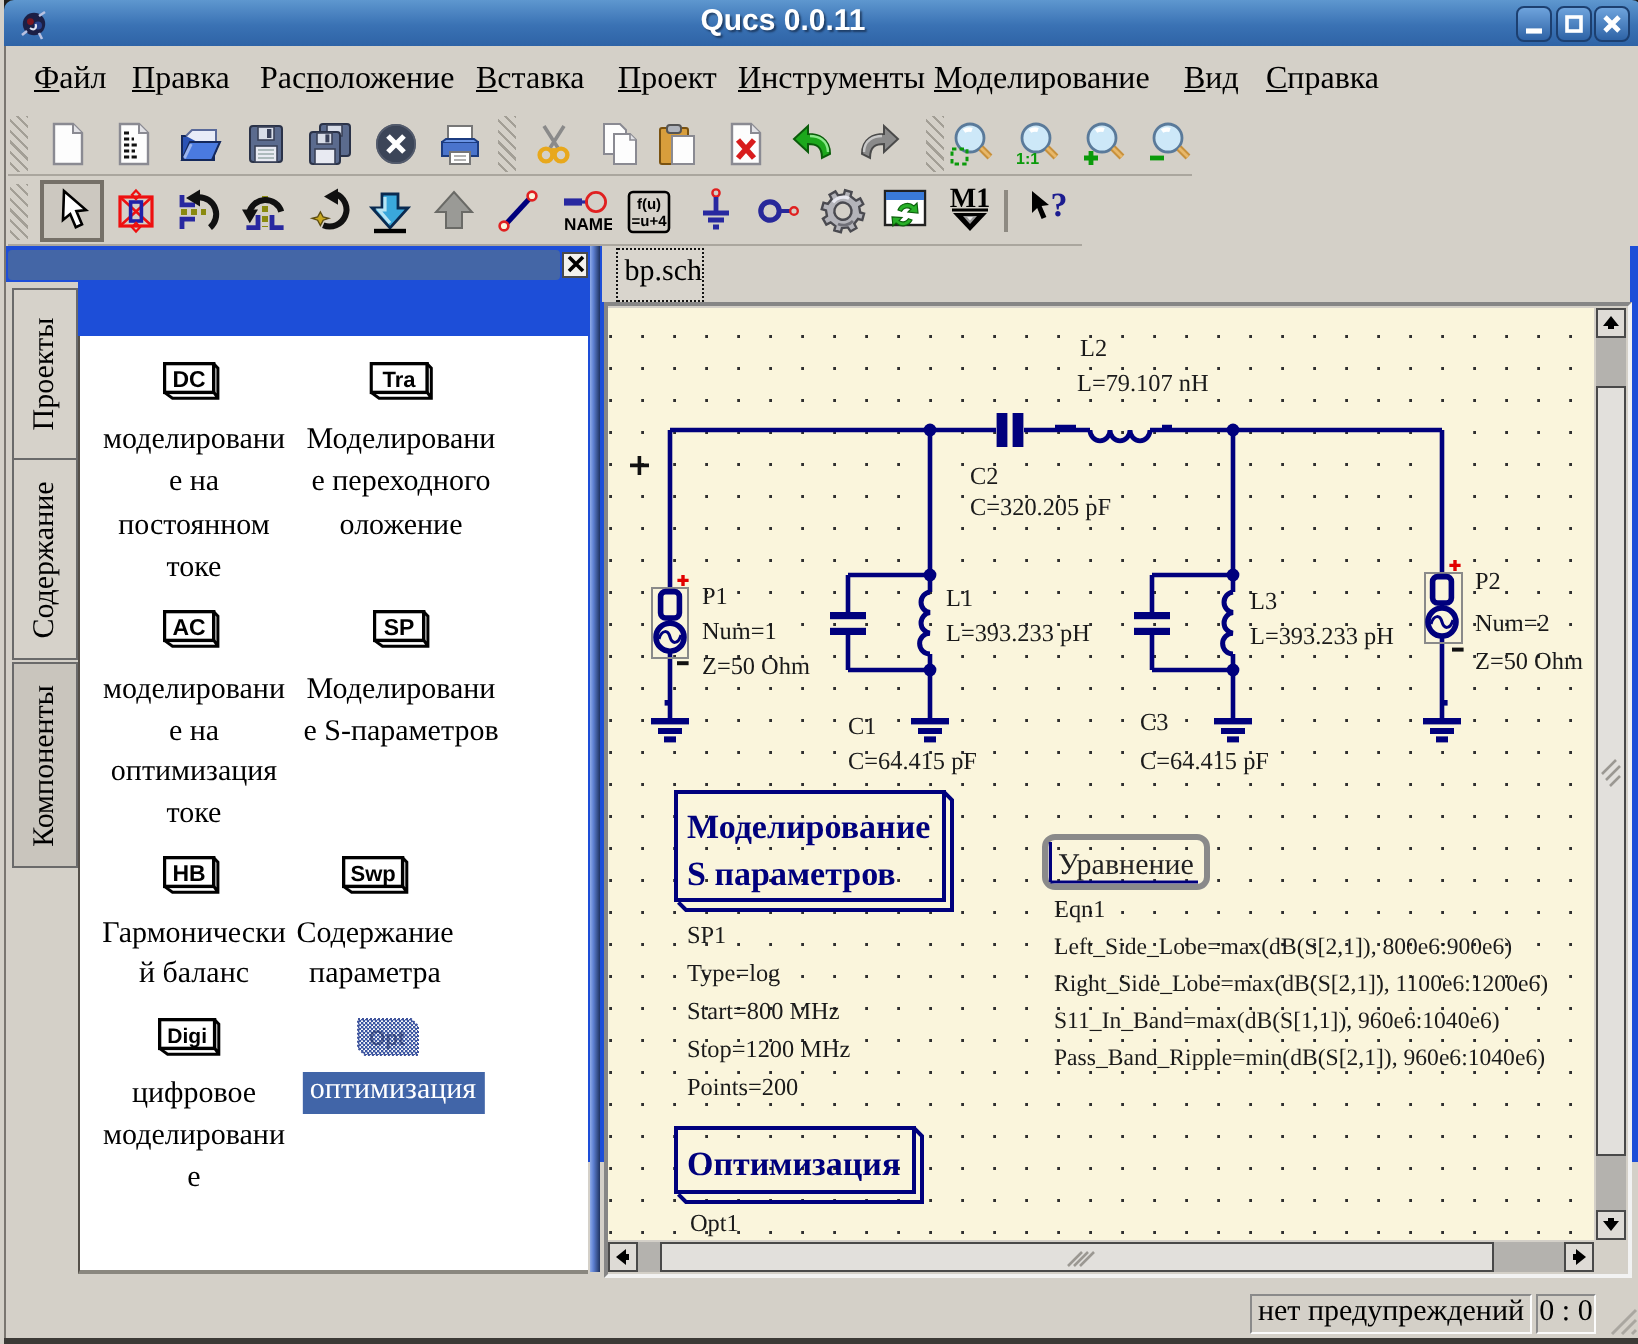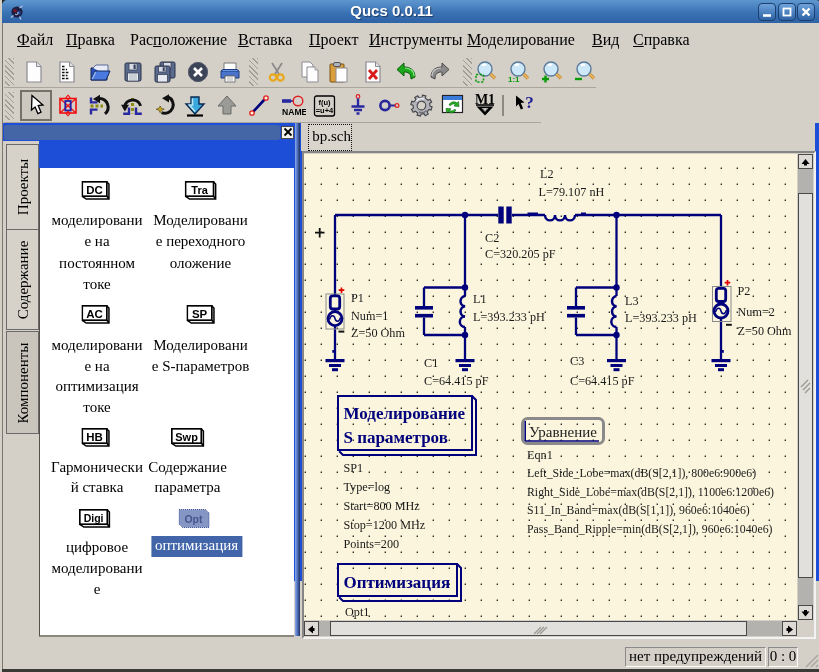--- a/index.html
+++ b/index.html
@@ -360,21 +360,21 @@
    <rect x="0.8" y="0.8" width="24.6" height="14.4" fill="#fff" stroke="#000" stroke-width="1.7"></rect>
    <path d="M25.4,0.9 L27.5,3.1 V18.1 H4.8 L0.9,15.3 M25.4,15.1 L27.5,18.1" fill="none" stroke="#000" stroke-width="1.5"></path>
    <text x="13.1" y="12.6" text-anchor="middle" font-family="Liberation Sans,sans-serif" font-weight="bold" font-size="11.5">HB</text>
  </svg>
  <svg class="picon" style="left:148.2px;top:260.3px" width="34.0" height="21" viewBox="0 0 34.0 21">
    <rect x="0.8" y="0.8" width="29.5" height="14.4" fill="#fff" stroke="#000" stroke-width="1.7"></rect>
    <path d="M30.3,0.9 L32.4,3.1 V18.1 H4.8 L0.9,15.3 M30.3,15.1 L32.4,18.1" fill="none" stroke="#000" stroke-width="1.5"></path>
    <text x="15.6" y="12.6" text-anchor="middle" font-family="Liberation Sans,sans-serif" font-weight="bold" font-size="11">Swp</text>
  </svg>
  <div class="pl" style="left:57px;top:290.5px">Гармонически</div>
- <div class="pl" style="left:57px;top:311px">й ставка</div>
+ <div class="pl" style="left:57px;top:311px">й баланс</div>
  <div class="pl" style="left:147.5px;top:290.5px">Содержание</div>
  <div class="pl" style="left:147.5px;top:311px">параметра</div>
  <svg class="picon" style="left:55.0px;top:340.7px" width="32.0" height="21" viewBox="0 0 32.0 21">
    <rect x="0.8" y="0.8" width="27.5" height="14.4" fill="#fff" stroke="#000" stroke-width="1.7"></rect>
    <path d="M28.3,0.9 L30.4,3.1 V18.1 H4.8 L0.9,15.3 M28.3,15.1 L30.4,18.1" fill="none" stroke="#000" stroke-width="1.5"></path>
    <text x="14.6" y="12.6" text-anchor="middle" font-family="Liberation Sans,sans-serif" font-weight="bold" font-size="10.5">Digi</text>
  </svg>
  <svg class="picon" style="left:155.4px;top:340.7px" width="33" height="20" viewBox="0 0 33 20">
    <defs>
           <pattern id="chk" width="2" height="2" patternUnits="userSpaceOnUse">

